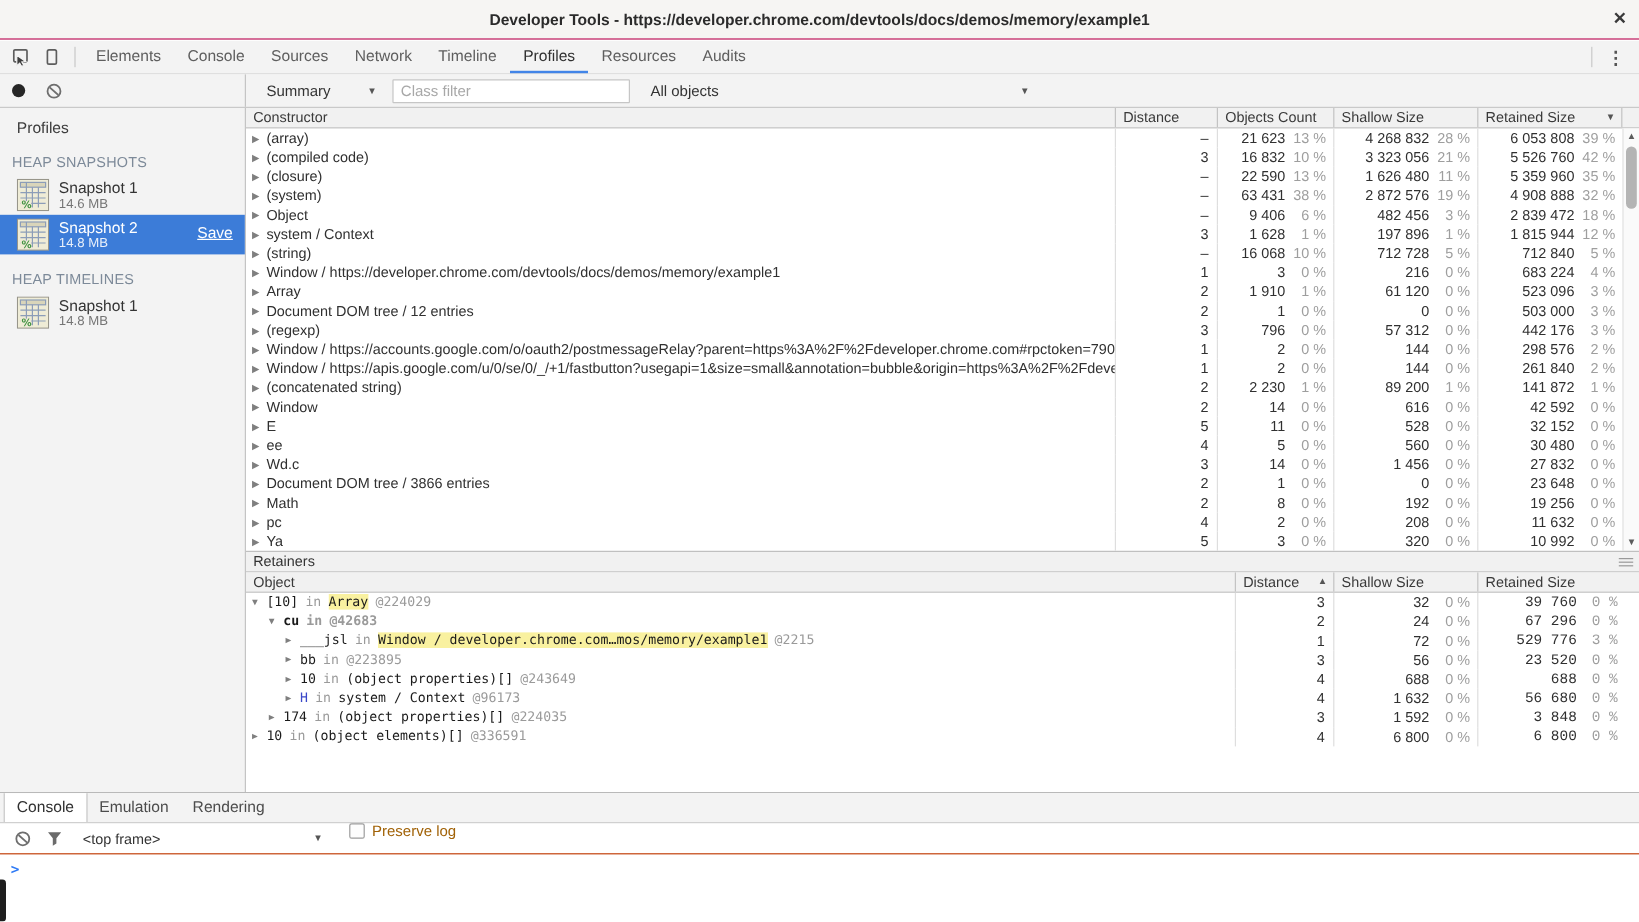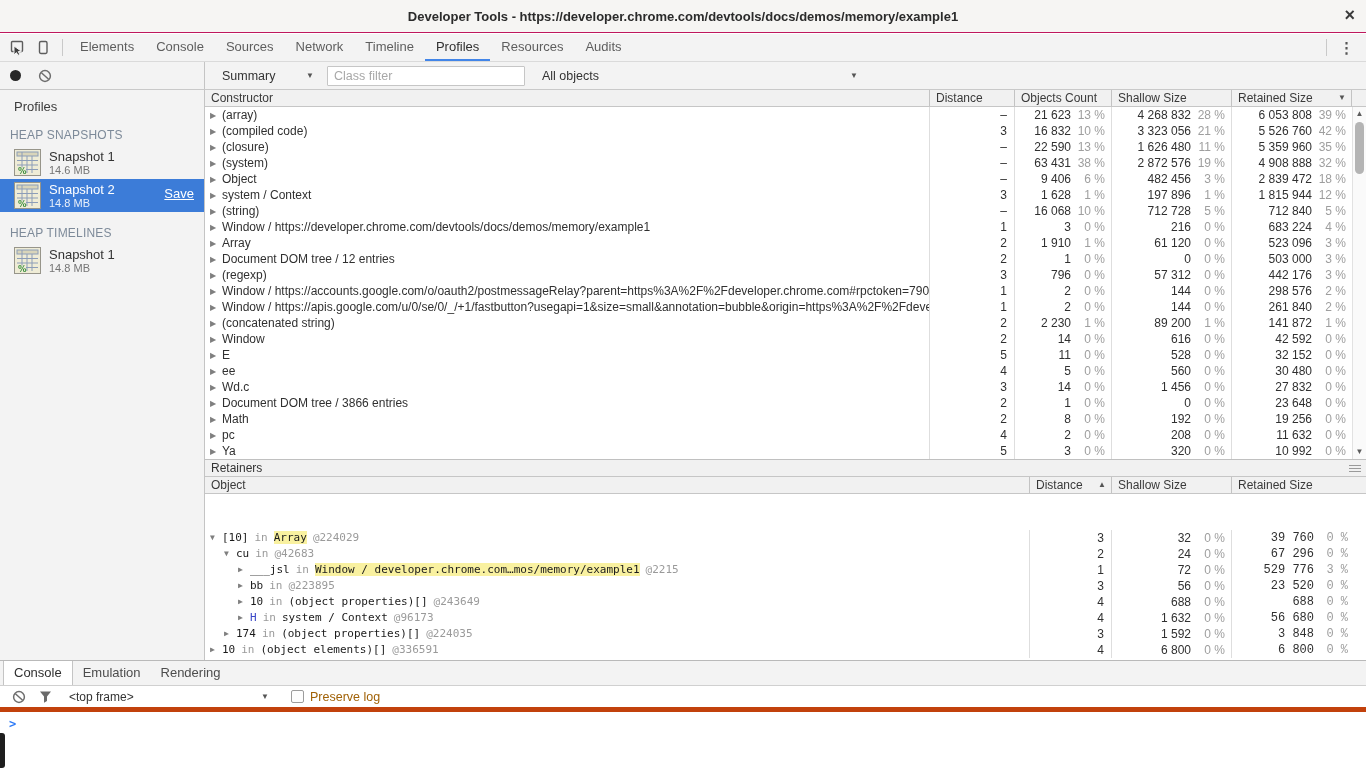--- a/index.html
+++ b/index.html
@@ -74,39 +74,39 @@
   #vscroll .thumb { position:absolute; top:15px; left:2px; width:9px; height:52px; background:#b4b4b4; border-radius:5px; }
   
   #ret-bar { position:absolute; top:369px; left:0; width:1161px; height:18px; background:#f1f1f1;
     border-top:1px solid #c0c0c0; border-bottom:1px solid #c6c6c6; font-size:12px; color:#333;
     line-height:16px; padding-left:6px; }
   #ret-bar .grip { position:absolute; right:5px; top:5px; width:12px; height:7px;
     border-top:1px solid #9a9a9a; border-bottom:1px solid #9a9a9a; }
   #ret-bar .grip::after { content:""; display:block; margin-top:2px; border-top:1px solid #9a9a9a; }
   #ret-head { position:absolute; top:387px; left:0; width:1161px; }
   .rw-obj { width:825px; } .rw-dis { width:82px; } .rw-sha { width:120px; } .rw-ret { width:134px; border-right:none; }
-  #ret-rows { position:absolute; top:404px; left:0; width:1161px;margin-top:36px; }
+  #ret-rows { position:absolute; top:404px; left:0; width:1161px; }
   .rrow { display:flex; height:16px; line-height:16px; font-size:12px; }
   .r-obj { width:825px; font-family:"DejaVu Sans Mono", monospace; font-size:11px; padding-left:5px; }
   .r-obj .tri { font-size:8px; }
   .r-name { color:#1a1a1a; }
   .r-name.blue { color:#3b48c8; }
   .r-sep { color:#9a9a9a; }
   .r-target { color:#1a1a1a; }
   .r-target.hl, .r-target.hl * { background:#f9f1a0; }
   .r-addr { color:#9a9a9a; }
   .r-dis { width:82px; text-align:right; padding-right:7px; }
   .r-sha { width:120px; } .r-ret { width:134px; border-right:none;font-family:Liberation Mono, monospace; }
   .r-ret .pct { padding-right:18px; width:52px; }
   
   #drawer { position:absolute; top:660px; left:0; width:1366px; height:108px; background:#fff; border-top:1px solid #b9b9b9; }
   #drawer-tabs { display:flex; height:25px; background:#f3f3f3; border-bottom:1px solid #d0d0d0; align-items:stretch; }
   .dtab { padding:0 10px; line-height:24px; font-size:13px; color:#4c4c4c; cursor:default; }
   .dtab.active { background:#fff; border-left:1px solid #c4c4c4; border-right:1px solid #c4c4c4; margin-left:3px; color:#303030; }
-  #drawer-toolbar { display:flex; align-items:center; height:26px; border-bottom:5px solid #c2410c; }
+  #drawer-toolbar { display:flex; height:26px; border-bottom:1px solid #c2410c; }
   #drawer-toolbar .icon { margin-left:12px; display:flex; align-items:center; }
   #frame-select { width:200px; margin-left:16px; font-size:12px; }
   .chk { width:13px; height:13px; border:1px solid #9c9c9c; border-radius:2px; background:#fdfdfd; margin-left:22px; }
   .chk-label { font-size:12.5px; color:#a16207; margin-left:6px; }
   #console-line { padding:5px 0 0 9px; font-family:"DejaVu Sans Mono", monospace; font-size:12px; font-weight:bold; color:#2f7bf6; }
   #corner-sliver { position:absolute; left:0; top:733px; width:5px; height:35px; background:#1e1e1e; border-radius:0 3px 3px 0; }
   svg { display:block; }
 </style>
 </head>
 <body>
@@ -617,21 +617,21 @@
         <div class="cell num2 r-sha">
           <span class="val">32</span>
           <span class="pct">0 %</span>
         </div>
         <div class="cell num2 r-ret">
           <span class="val">39 760</span>
           <span class="pct">0 %</span>
         </div>
       </div>
       <div class="rrow">
-        <div class="cell r-obj" style="padding-left: 19px;"><span class="tri">▼</span><span class="r-name">cu</span><span class="r-sep" style="margin: 0px 6px;">in</span><span class="r-addr">@42683</span></div>
+        <div class="cell r-obj" style="padding-left: 19px; font-weight: bold;"><span class="tri">▼</span><span class="r-name">cu</span><span class="r-sep" style="margin: 0px 6px;">in</span><span class="r-addr">@42683</span></div>
         <div class="cell r-dis">2</div>
         <div class="cell num2 r-sha">
           <span class="val">24</span>
           <span class="pct">0 %</span>
         </div>
         <div class="cell num2 r-ret">
           <span class="val">67 296</span>
           <span class="pct">0 %</span>
         </div>
       </div>

